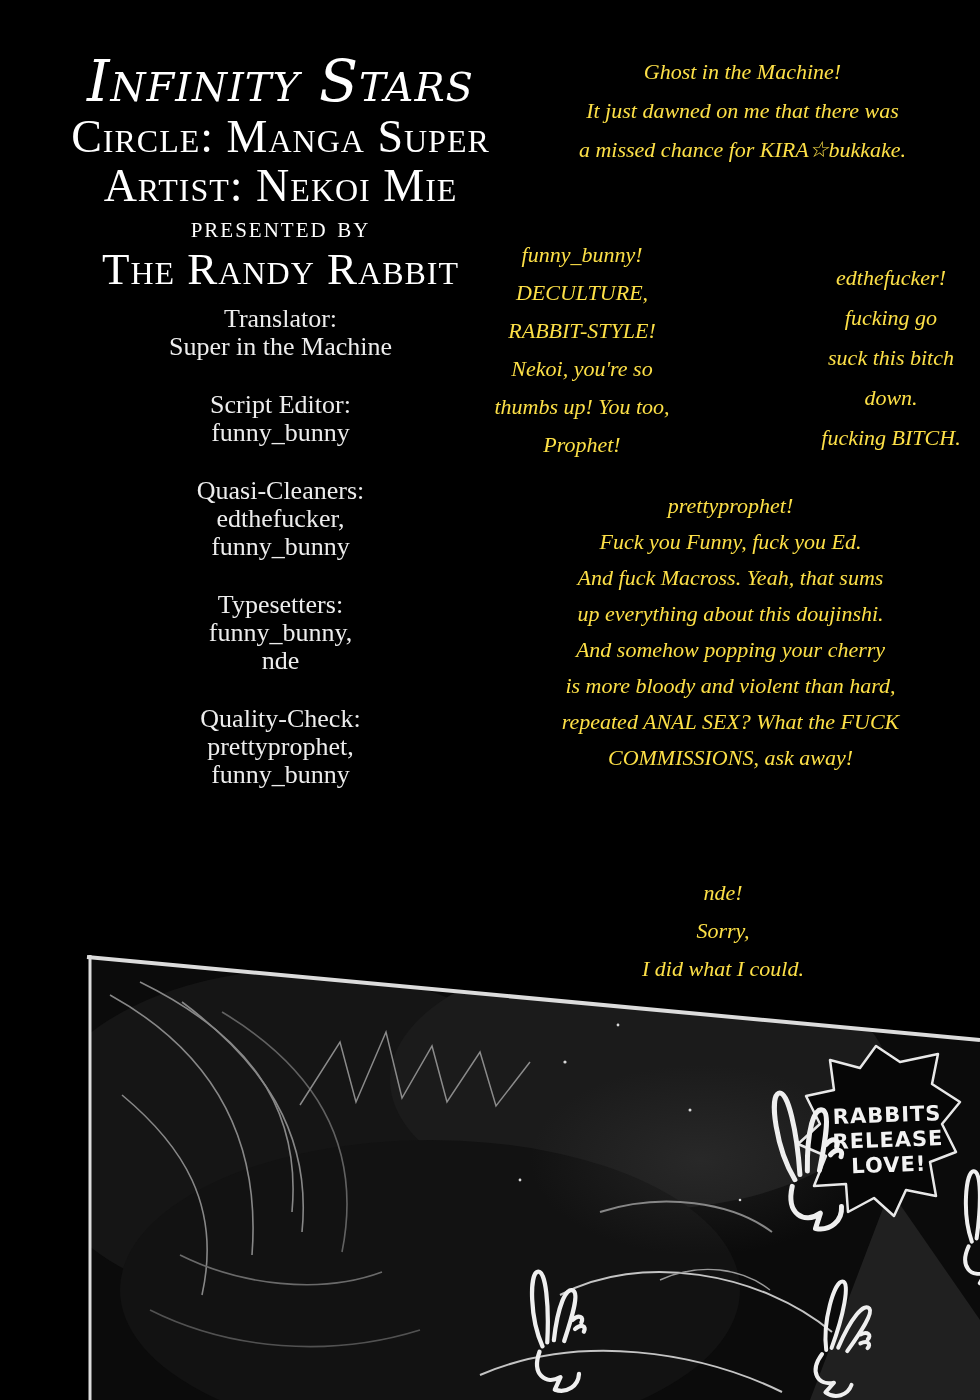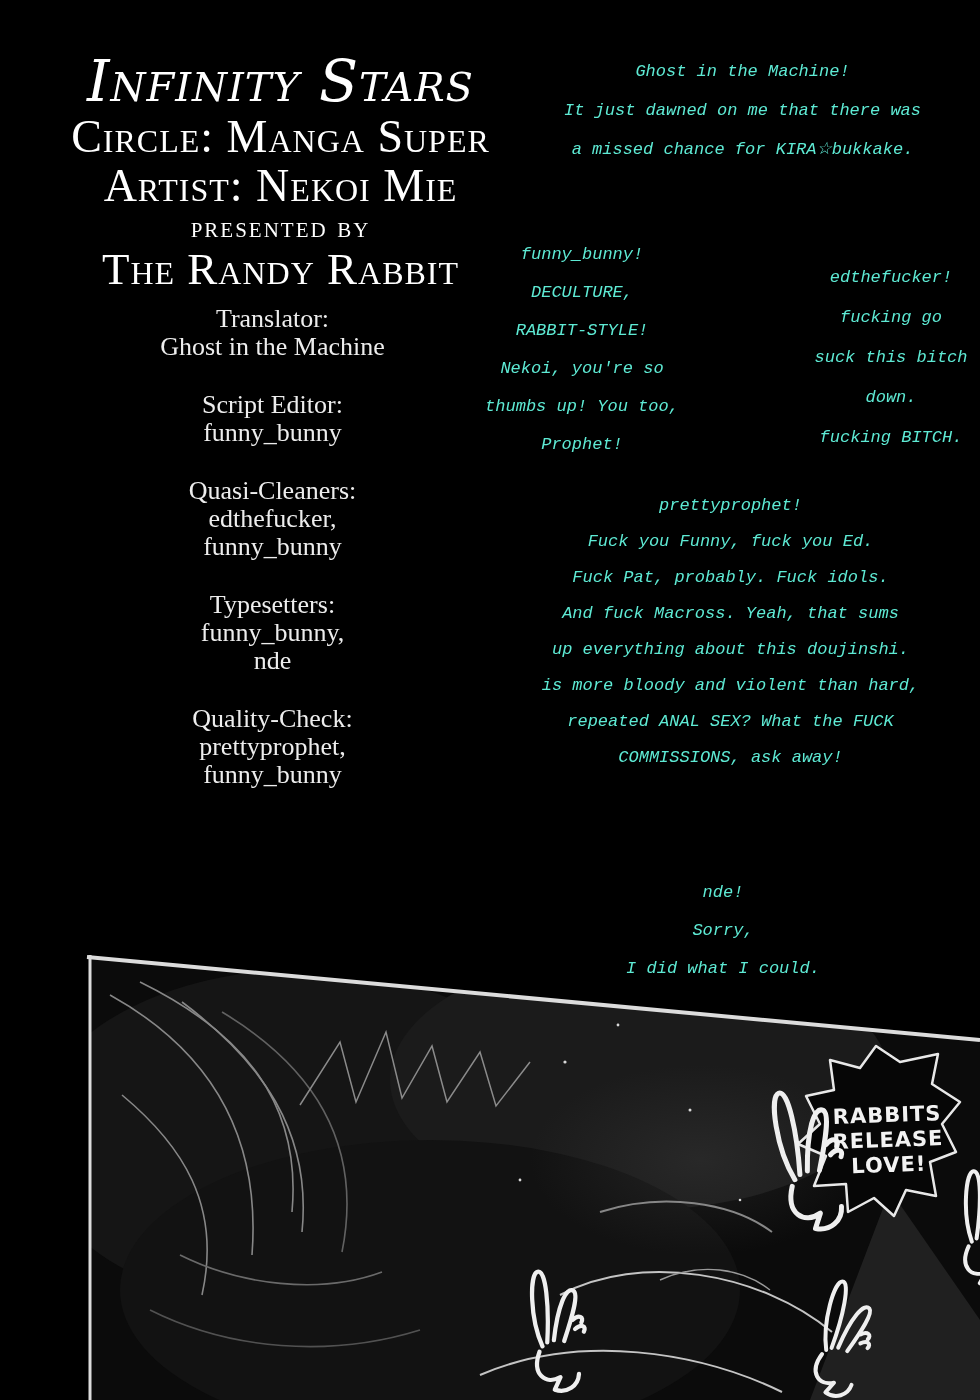--- a/index.html
+++ b/index.html
@@ -8,25 +8,25 @@
   .abs{position:absolute;}
   
   .title-block{left:0;top:50px;width:545px;text-align:center;color:#fff;margin-left:8px;}
   .main-title{font-family:"DejaVu Serif",serif;font-style:italic;
       font-variant-caps:small-caps;font-size:57px;line-height:62px;letter-spacing:1px;}
   .title-line{font-variant-caps:small-caps;font-size:46px;line-height:49px;letter-spacing:1px;}
   .presented{font-variant-caps:small-caps;font-size:30px;line-height:34px;letter-spacing:2px;}
   .group-name{font-variant-caps:small-caps;font-size:45px;line-height:50px;letter-spacing:1px;}
   
   .credits{left:0;top:305px;width:545px;text-align:center;
-      font-size:26px;line-height:28px;color:#ededed;}
+      font-size:26px;line-height:28px;color:#ededed;padding-left:8px;}
   .credit-block{margin-bottom:30px;}
   
-  .hand{font-family:Liberation Mono, monospace;font-style:italic;font-size:17px;
-      color:#5eead4;text-align:center;}
+  .hand{font-family:Liberation Serif, serif;font-style:italic;font-size:22px;
+      color:#fde047;text-align:center;}
   .c-ghost{left:555px;top:52px;width:375px;line-height:39px;}
   .c-funny{left:468px;top:236px;width:228px;line-height:38px;}
   .c-ed{left:782px;top:258px;width:218px;line-height:40px;}
   .c-pretty{left:528px;top:488px;width:405px;line-height:36px;}
   .c-nde{left:598px;top:874px;width:250px;line-height:38px;}
   
   .panel-svg{left:0;top:950px;width:980px;height:450px;}
   .bubble-text{left:818px;top:1103px;width:140px;text-align:center;
       font-family:"DejaVu Sans",sans-serif;font-weight:bold;font-size:21px;
       line-height:25px;letter-spacing:1px;color:#f2f2f2;transform:rotate(-2deg);}
@@ -39,21 +39,21 @@
   <div class="title-line">Circle: Manga Super</div>
   <div class="title-line">Artist: Nekoi Mie</div>
   <div class="presented">presented by</div>
   <div class="group-name">The Randy Rabbit</div>
 </div>
 
 <div class="abs credits">
   <div class="credit-block">
     <div>Translator:</div>
     <div>
-        <div>Ghost in the Machine</div>
+        <div>Super in the Machine</div>
       </div>
   </div>
   <div class="credit-block">
     <div>Script Editor:</div>
     <div>
         <div>funny_bunny</div>
       </div>
   </div>
   <div class="credit-block">
     <div>Quasi-Cleaners:</div>
@@ -94,23 +94,23 @@
 <div class="abs hand c-ed">
     <div>edthefucker!</div>
     <div>fucking go</div>
     <div>suck this bitch</div>
     <div>down.</div>
     <div>fucking BITCH.</div>
   </div>
 <div class="abs hand c-pretty">
     <div>prettyprophet!</div>
     <div>Fuck you Funny, fuck you Ed.</div>
-    <div>Fuck Pat, probably. Fuck idols.</div>
     <div>And fuck Macross. Yeah, that sums</div>
     <div>up everything about this doujinshi.</div>
+    <div>And somehow popping your cherry</div>
     <div>is more bloody and violent than hard,</div>
     <div>repeated ANAL SEX? What the FUCK</div>
     <div>COMMISSIONS, ask away!</div>
   </div>
 <div class="abs hand c-nde">
     <div>nde!</div>
     <div>Sorry,</div>
     <div>I did what I could.</div>
   </div>
 

